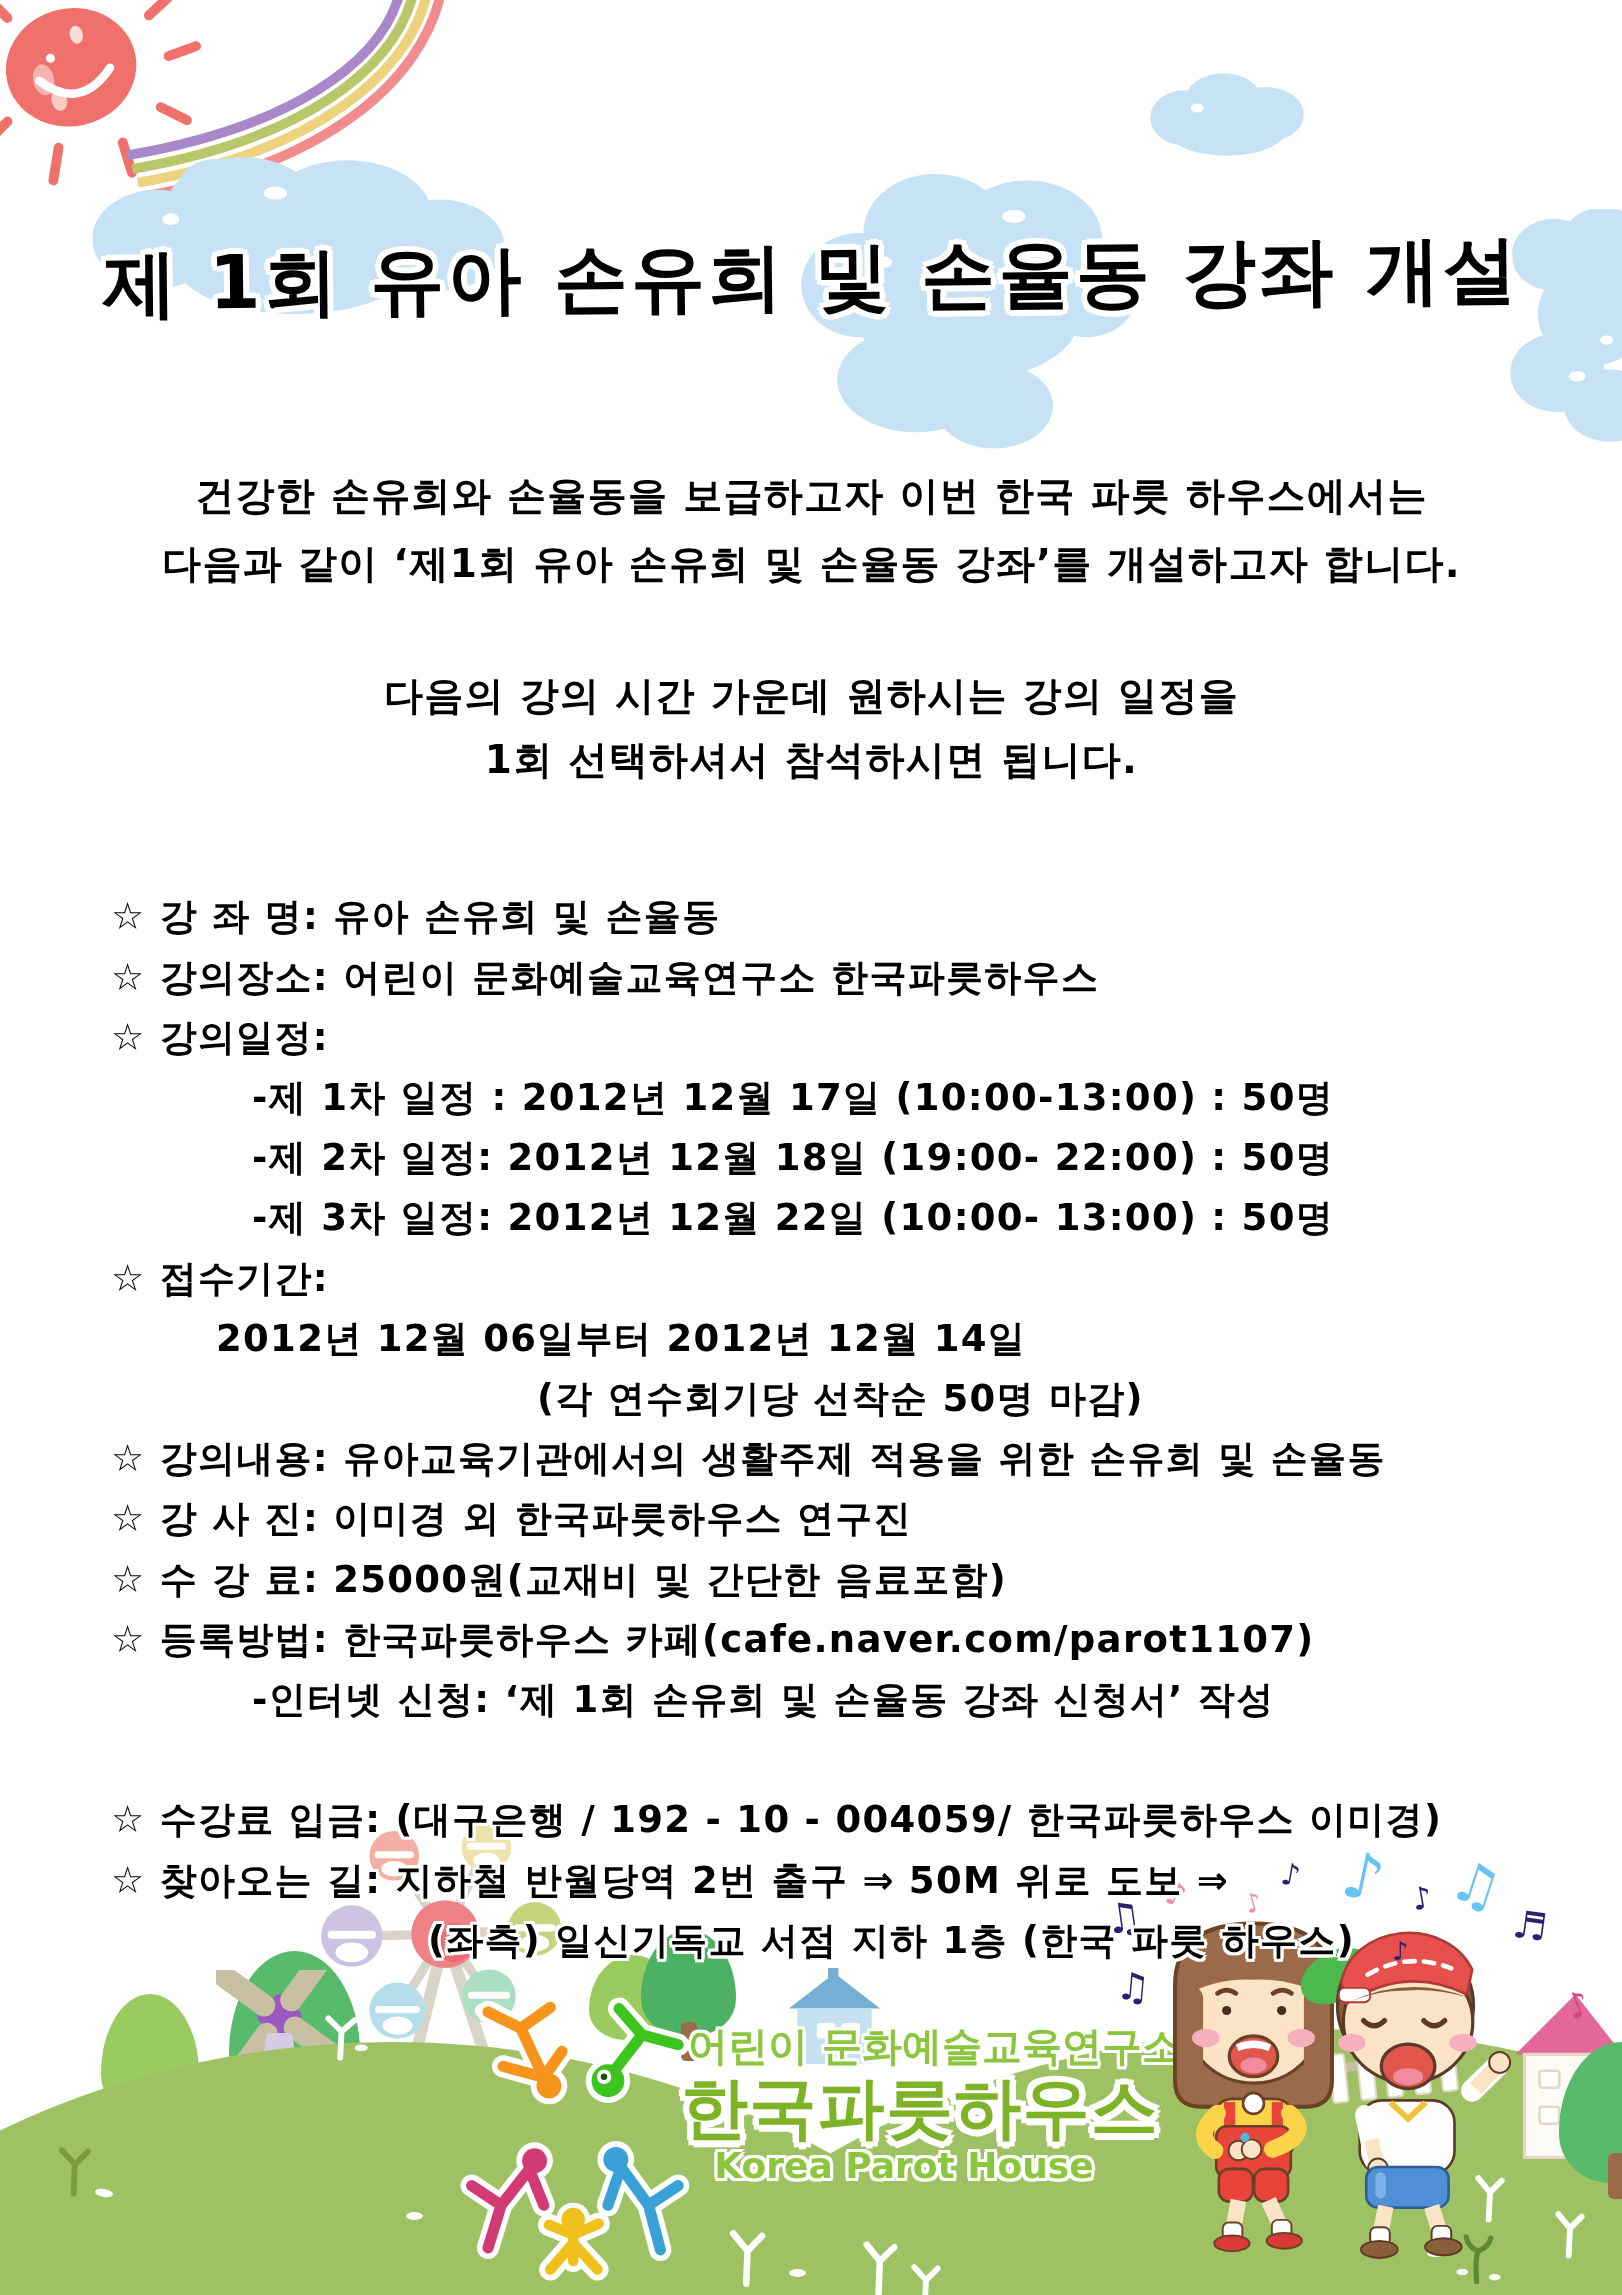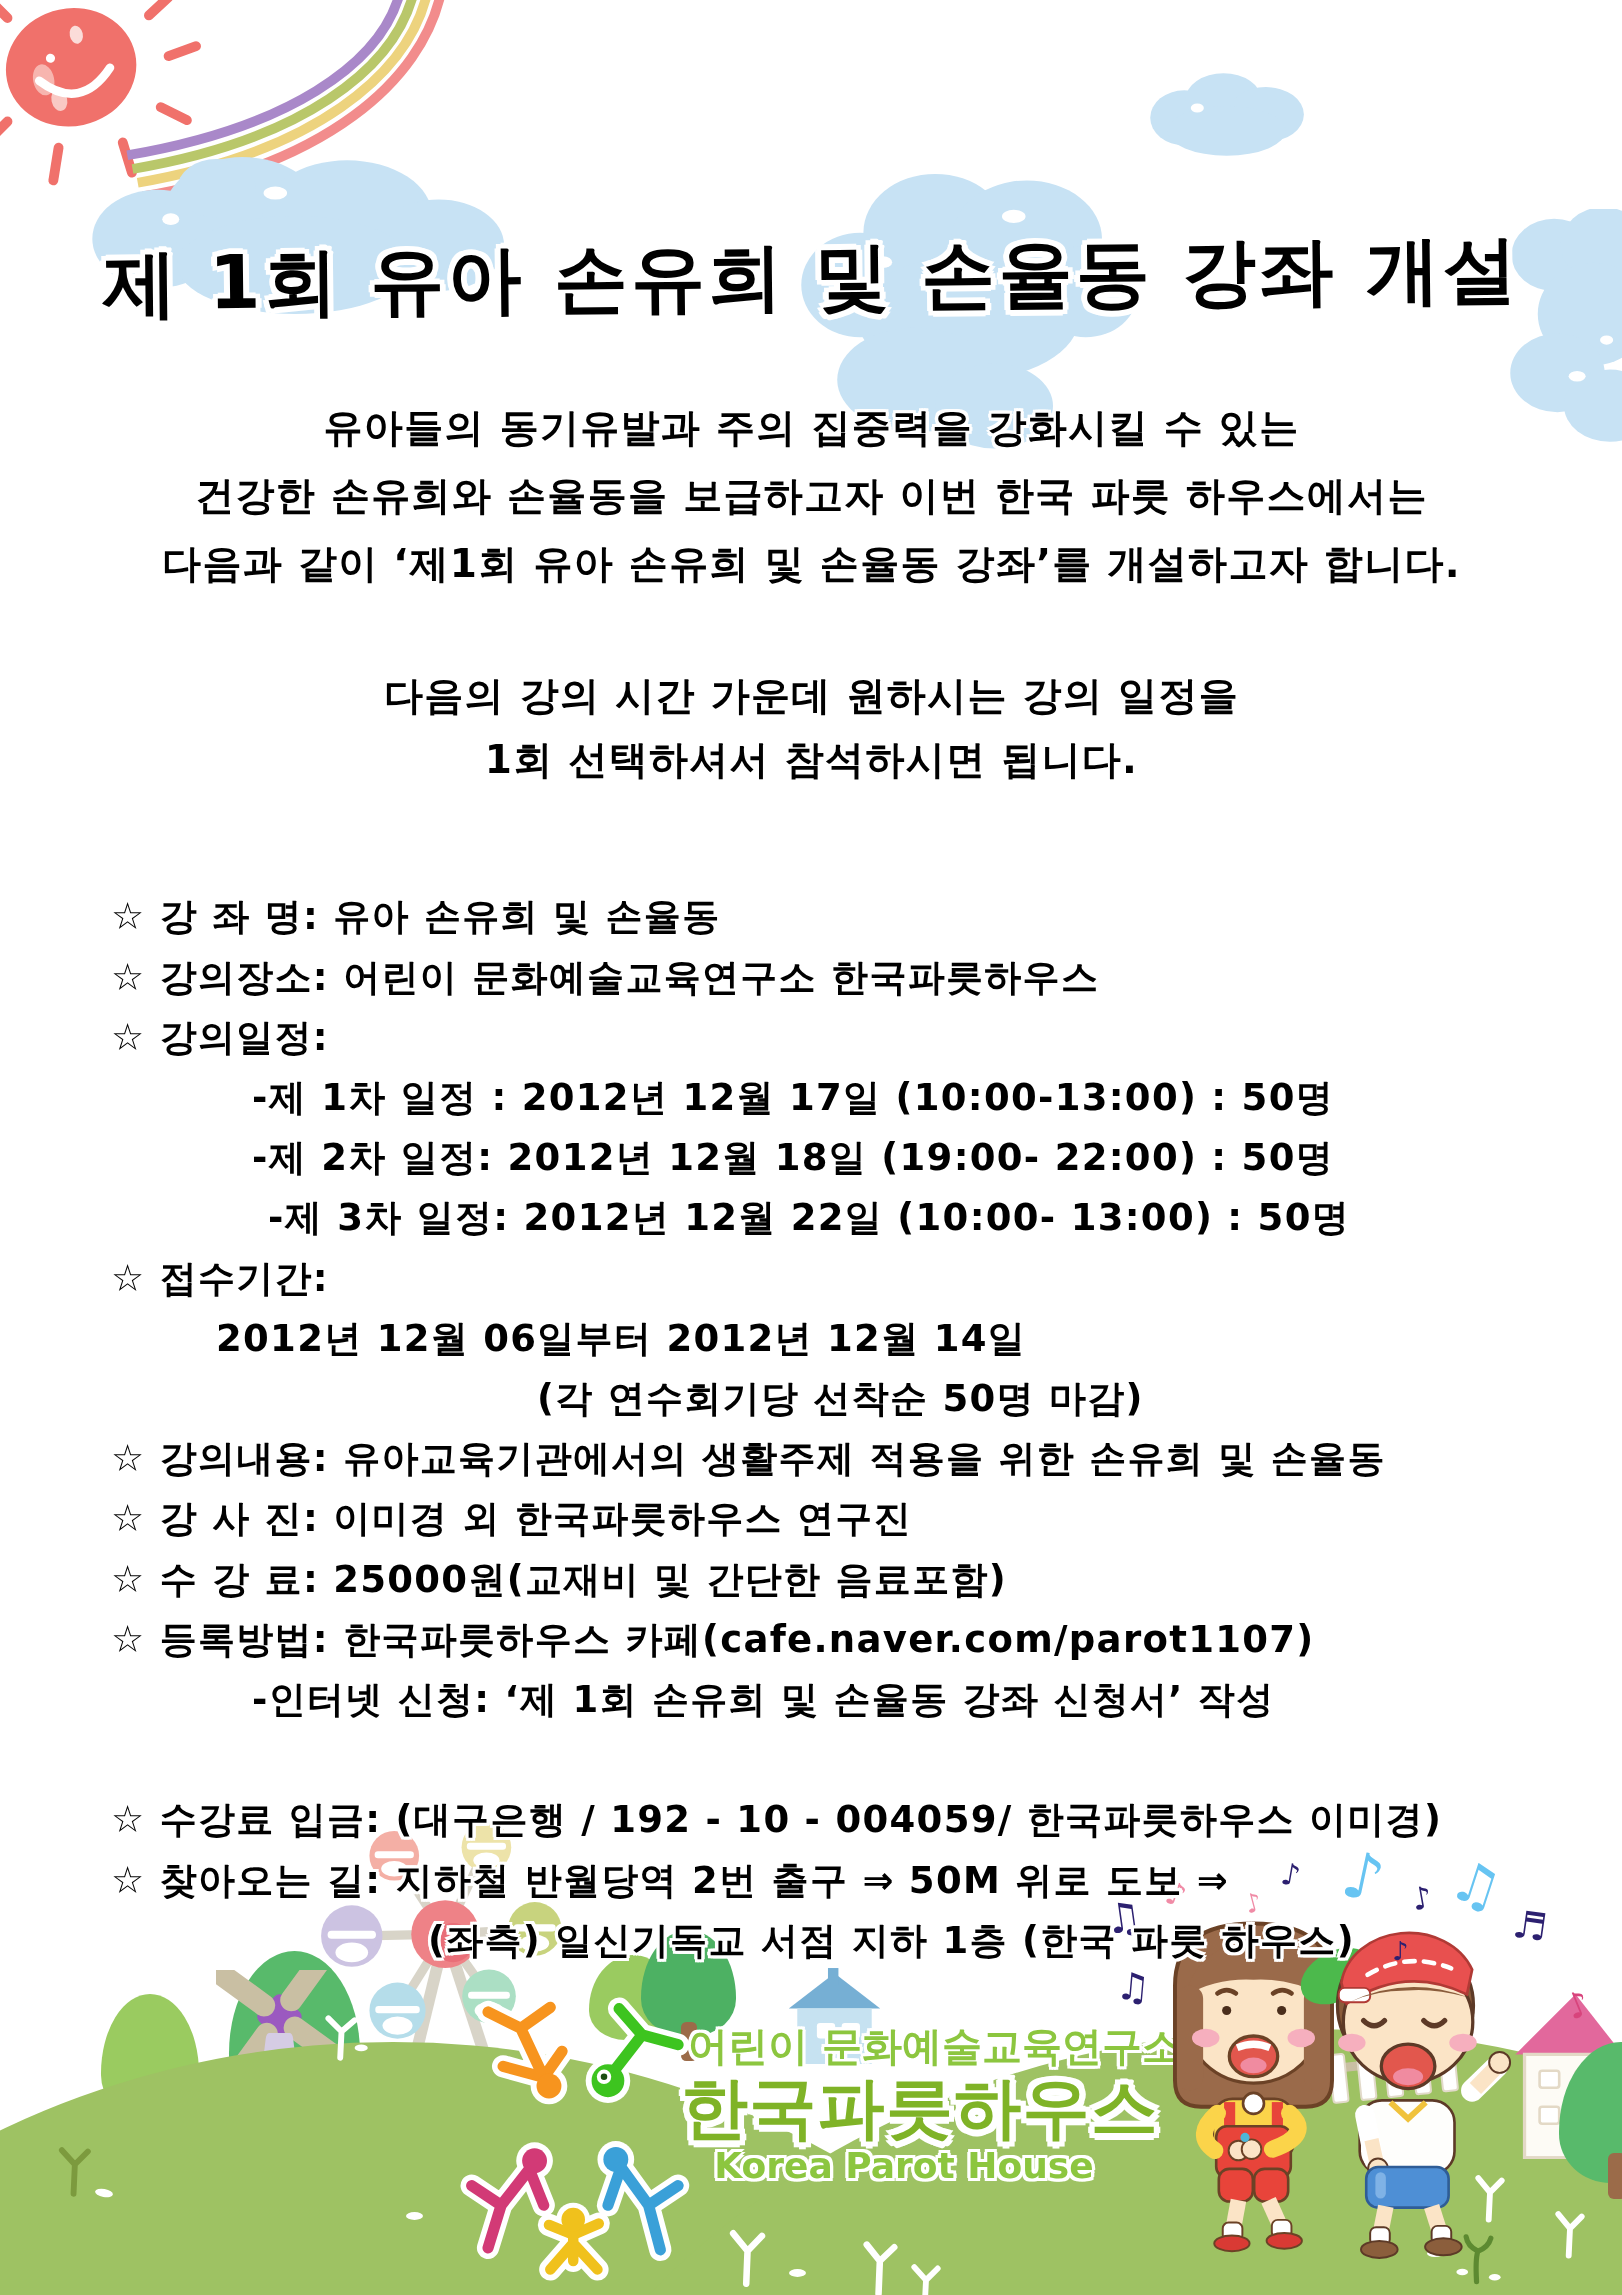--- a/index.html
+++ b/index.html
@@ -366,33 +366,32 @@
       <ellipse cx="70" cy="88" rx="9" ry="5" fill="#fff"></ellipse>
     </svg>
   <div class="sprout" style="left:406px;top:2212px;width:17px;height:7.9px;background:#fff;border-radius:50%;"></div>
   <div class="sprout" style="left:543px;top:2265px;width:19.6px;height:8.5px;background:#fff;border-radius:50%;transform:rotate(-8deg);"></div>
   <div class="sprout" style="left:789px;top:2269px;width:17px;height:7.9px;background:#fff;border-radius:50%;"></div>
   <div class="sprout" style="left:1427px;top:2250px;width:15.7px;height:7.2px;background:#fff;border-radius:50%;"></div>
   <div class="sprout" style="left:95px;top:2189px;width:18.3px;height:7.9px;background:#fff;border-radius:50%;transform:rotate(10deg);"></div>
 
   <div class="textlayer title">제 1회 유아 손유희 및 손율동 강좌 개설</div>
 
-  <div class="textlayer pline halo-s" style="top:407px;">유아들의 동기유발과 주의 집중력을 강화시킬 수 있는</div>
   <div class="textlayer pline halo-s" style="top:475px;">건강한 손유희와 손율동을 보급하고자 이번 한국 파릇 하우스에서는</div>
   <div class="textlayer pline halo-s" style="top:543px;">다음과 같이 ‘제1회 유아 손유희 및 손율동 강좌’를 개설하고자 합니다.</div>
 
   <div class="textlayer pline halo-s" style="top:675px;">다음의 강의 시간 가운데 원하시는 강의 일정을</div>
   <div class="textlayer pline halo-s" style="top:739px;">1회 선택하셔서 참석하시면 됩니다.</div>
 
   <div class="textlayer dline halo-s in0" style="top:957px;">☆ 강의장소: 어린이 문화예술교육연구소 한국파릇하우스</div>
   <div class="textlayer dline halo-s in0" style="top:896px;">☆ 강 좌 명: 유아 손유희 및 손율동</div>
   <div class="textlayer dline halo-s in0" style="top:1017px;">☆ 강의일정:</div>
   <div class="textlayer dline halo-s in1" style="top:1077px;">-제 1차 일정 : 2012년 12월 17일 (10:00-13:00) : 50명</div>
   <div class="textlayer dline halo-s in1" style="top:1137px;">-제 2차 일정: 2012년 12월 18일 (19:00- 22:00) : 50명</div>
-  <div class="textlayer dline halo-s in1" style="top:1197px;margin-left:16px;">-제 3차 일정: 2012년 12월 22일 (10:00- 13:00) : 50명</div>
+  <div class="textlayer dline halo-s in1" style="top:1197px;">-제 3차 일정: 2012년 12월 22일 (10:00- 13:00) : 50명</div>
   <div class="textlayer dline halo-s in0" style="top:1258px;">☆ 접수기간:</div>
   <div class="textlayer dline halo-s in2" style="top:1318px;">2012년 12월 06일부터 2012년 12월 14일</div>
   <div class="textlayer dline halo-s in3" style="top:1378px;">(각 연수회기당 선착순 50명 마감)</div>
   <div class="textlayer dline halo-s in0" style="top:1438px;">☆ 강의내용: 유아교육기관에서의 생활주제 적용을 위한 손유희 및 손율동</div>
   <div class="textlayer dline halo-s in0" style="top:1498px;">☆ 강 사 진: 이미경 외 한국파릇하우스 연구진</div>
   <div class="textlayer dline halo-s in0" style="top:1559px;">☆ 수 강 료: 25000원(교재비 및 간단한 음료포함)</div>
   <div class="textlayer dline halo-s in0" style="top:1619px;">☆ 등록방법: 한국파릇하우스 카페(cafe.naver.com/parot1107)</div>
   <div class="textlayer dline halo-s in1" style="top:1679px;">-인터넷 신청: ‘제 1회 손유희 및 손율동 강좌 신청서’ 작성</div>
   <div class="textlayer dline halo-s in0" style="top:1799px;">☆ 수강료 입금: (대구은행 / 192 - 10 - 004059/ 한국파릇하우스 이미경)</div>
   <div class="textlayer dline halo-s in0" style="top:1860px;">☆ 찾아오는 길: 지하철 반월당역 2번 출구 ⇒ 50M 위로 도보 ⇒</div>

